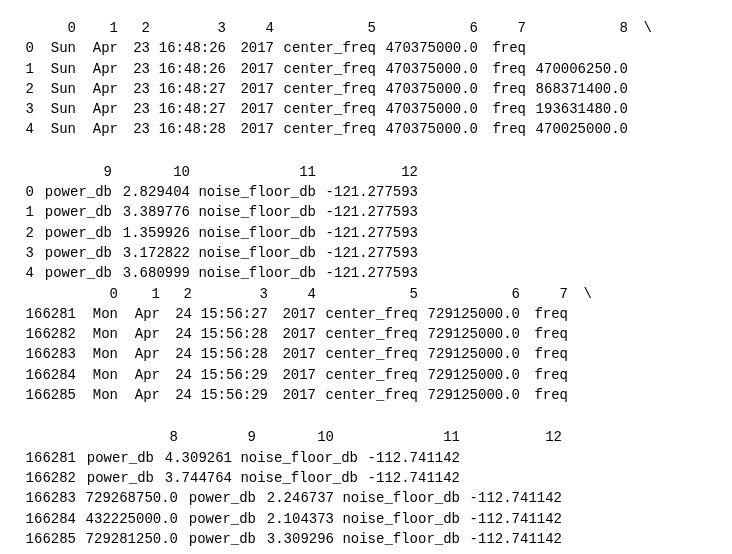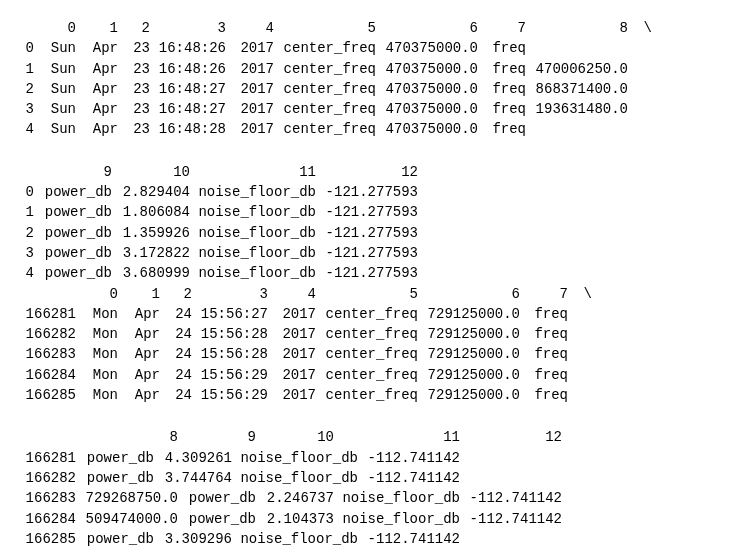--- a/index.html
+++ b/index.html
@@ -134,40 +134,41 @@
     <div class="row">
       <span class="cell a-idx">4</span>
       <span class="cell a-c0">Sun</span>
       <span class="cell a-c1">Apr</span>
       <span class="cell a-c2">23</span>
       <span class="cell a-c3">16:48:28</span>
       <span class="cell a-c4">2017</span>
       <span class="cell a-c5">center_freq</span>
       <span class="cell a-c6">470375000.0</span>
       <span class="cell a-c7">freq</span>
+      <span class="cell a-c8">470025000.0</span>
     </div>
     <div class="spacer"></div>
     <div class="row">
       <span class="cell b-idx"></span>
       <span class="cell b-c9">9</span>
       <span class="cell b-c10">10</span>
       <span class="cell b-c11">11</span>
       <span class="cell b-c12">12</span>
     </div>
     <div class="row">
       <span class="cell b-idx">0</span>
       <span class="cell b-c9">power_db</span>
       <span class="cell b-c10">2.829404</span>
       <span class="cell b-c11">noise_floor_db</span>
       <span class="cell b-c12">-121.277593</span>
     </div>
     <div class="row">
       <span class="cell b-idx">1</span>
       <span class="cell b-c9">power_db</span>
-      <span class="cell b-c10">1.806084</span>
+      <span class="cell b-c10">3.389776</span>
       <span class="cell b-c11">noise_floor_db</span>
       <span class="cell b-c12">-121.277593</span>
     </div>
     <div class="row">
       <span class="cell b-idx">2</span>
       <span class="cell b-c9">power_db</span>
       <span class="cell b-c10">1.359926</span>
       <span class="cell b-c11">noise_floor_db</span>
       <span class="cell b-c12">-121.277593</span>
     </div>
@@ -278,26 +279,27 @@
     <div class="row">
       <span class="cell d-idx">166283</span>
       <span class="cell d-c8">729268750.0</span>
       <span class="cell d-c9">power_db</span>
       <span class="cell d-c10">2.246737</span>
       <span class="cell d-c11">noise_floor_db</span>
       <span class="cell d-c12">-112.741142</span>
     </div>
     <div class="row">
       <span class="cell d-idx">166284</span>
-      <span class="cell d-c8">509474000.0</span>
+      <span class="cell d-c8">432225000.0</span>
       <span class="cell d-c9">power_db</span>
       <span class="cell d-c10">2.104373</span>
       <span class="cell d-c11">noise_floor_db</span>
       <span class="cell d-c12">-112.741142</span>
     </div>
     <div class="row">
       <span class="cell d-idx">166285</span>
+      <span class="cell d-c8">729281250.0</span>
       <span class="cell d-c9">power_db</span>
       <span class="cell d-c10">3.309296</span>
       <span class="cell d-c11">noise_floor_db</span>
       <span class="cell d-c12">-112.741142</span>
     </div>
   </div>
 
 </body></html>

